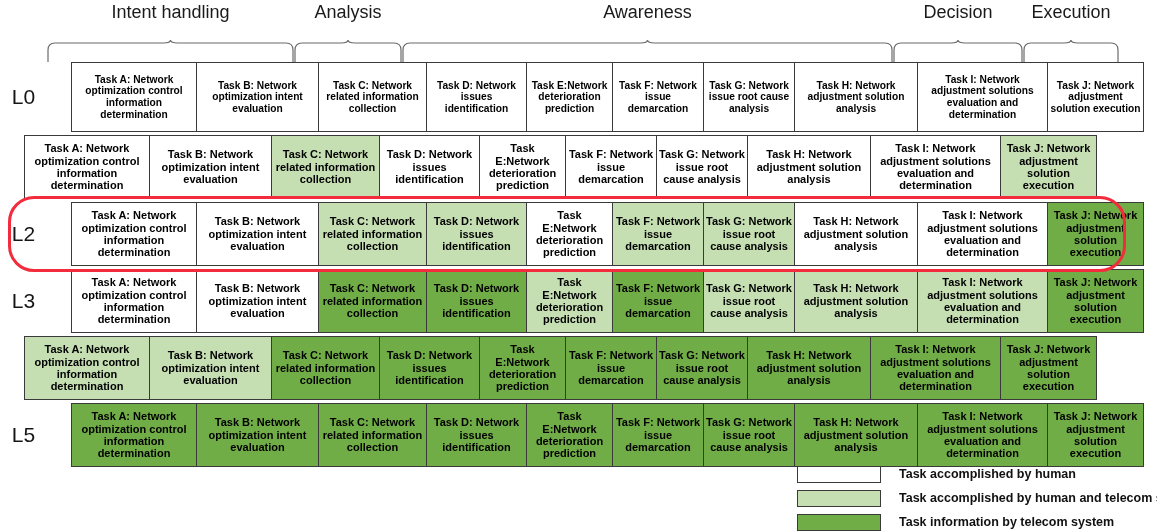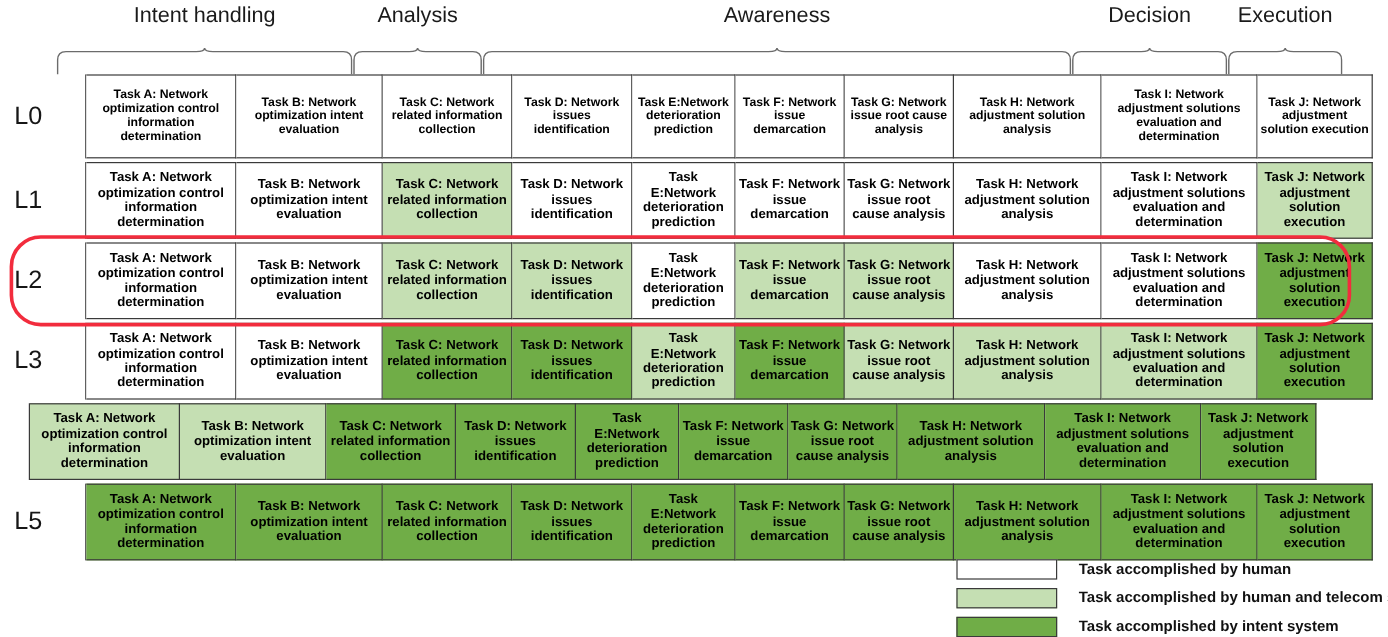--- a/index.html
+++ b/index.html
@@ -194,21 +194,20 @@
         </div>
         <div class="cell fill-white" style="width: 130px; flex: 0 0 130px; font-size: 10.2px;">
           <span>Task I: Network adjustment solutions evaluation and determination</span>
         </div>
         <div class="cell fill-white" style="width: 96px; flex: 0 0 96px; font-size: 10.2px;">
           <span>Task J: Network adjustment solution execution</span>
         </div>
       </div>
     </div>
     <div class="mrow row-l1" style="height: 64px;">
-      <div class="rowlabel">L1</div>
       <div class="cells">
         <div class="cell fill-white" style="width: 125px; flex: 0 0 125px; font-size: 11px;">
           <span>Task A: Network optimization control information determination</span>
         </div>
         <div class="cell fill-white" style="width: 122px; flex: 0 0 122px; font-size: 11px;">
           <span>Task B: Network optimization intent evaluation</span>
         </div>
         <div class="cell fill-light" style="width: 108px; flex: 0 0 108px; font-size: 11px;">
           <span>Task C: Network related information collection</span>
         </div>
@@ -382,15 +381,15 @@
     <div class="legend-row">
       <div class="legend-swatch fill-white"></div>
       <div class="legend-text">Task accomplished by human</div>
     </div>
     <div class="legend-row">
       <div class="legend-swatch fill-light"></div>
       <div class="legend-text">Task accomplished by human and telecom system</div>
     </div>
     <div class="legend-row">
       <div class="legend-swatch fill-dark"></div>
-      <div class="legend-text">Task accomplished by intent system</div>
+      <div class="legend-text">Task information by telecom system</div>
     </div>
   </div>
 
 </body></html>

